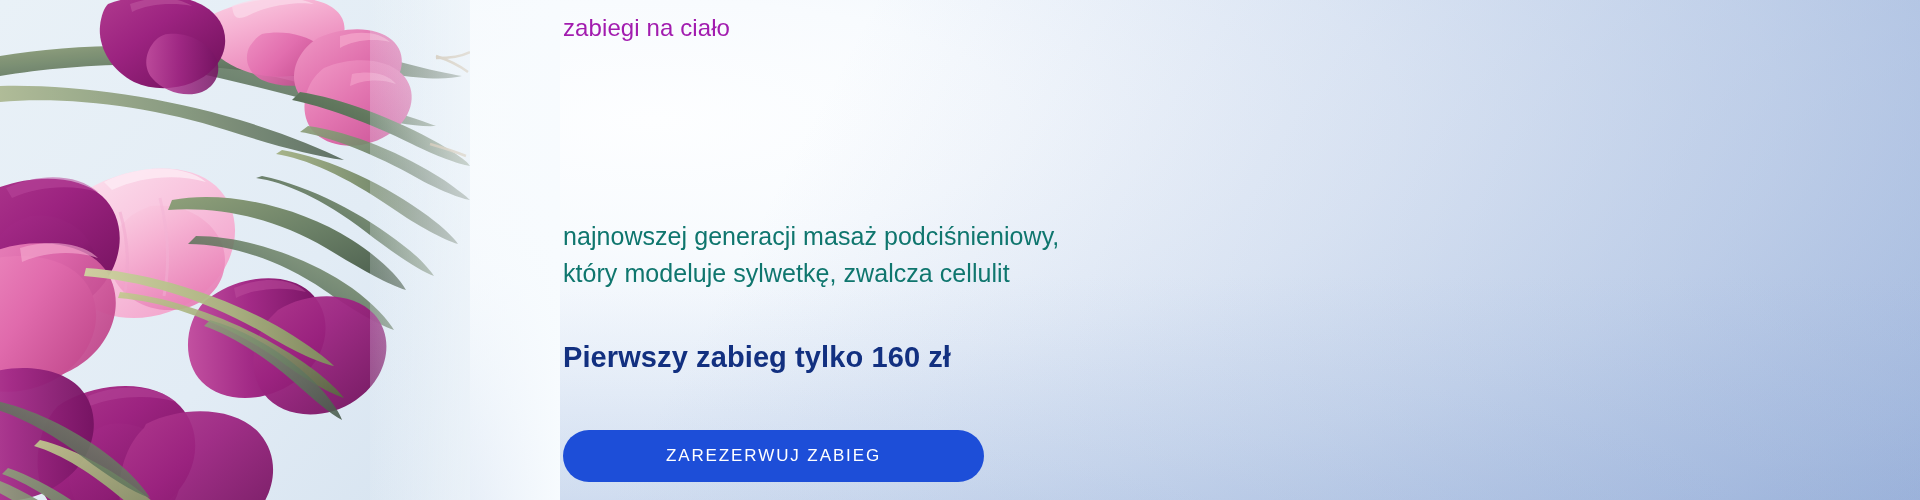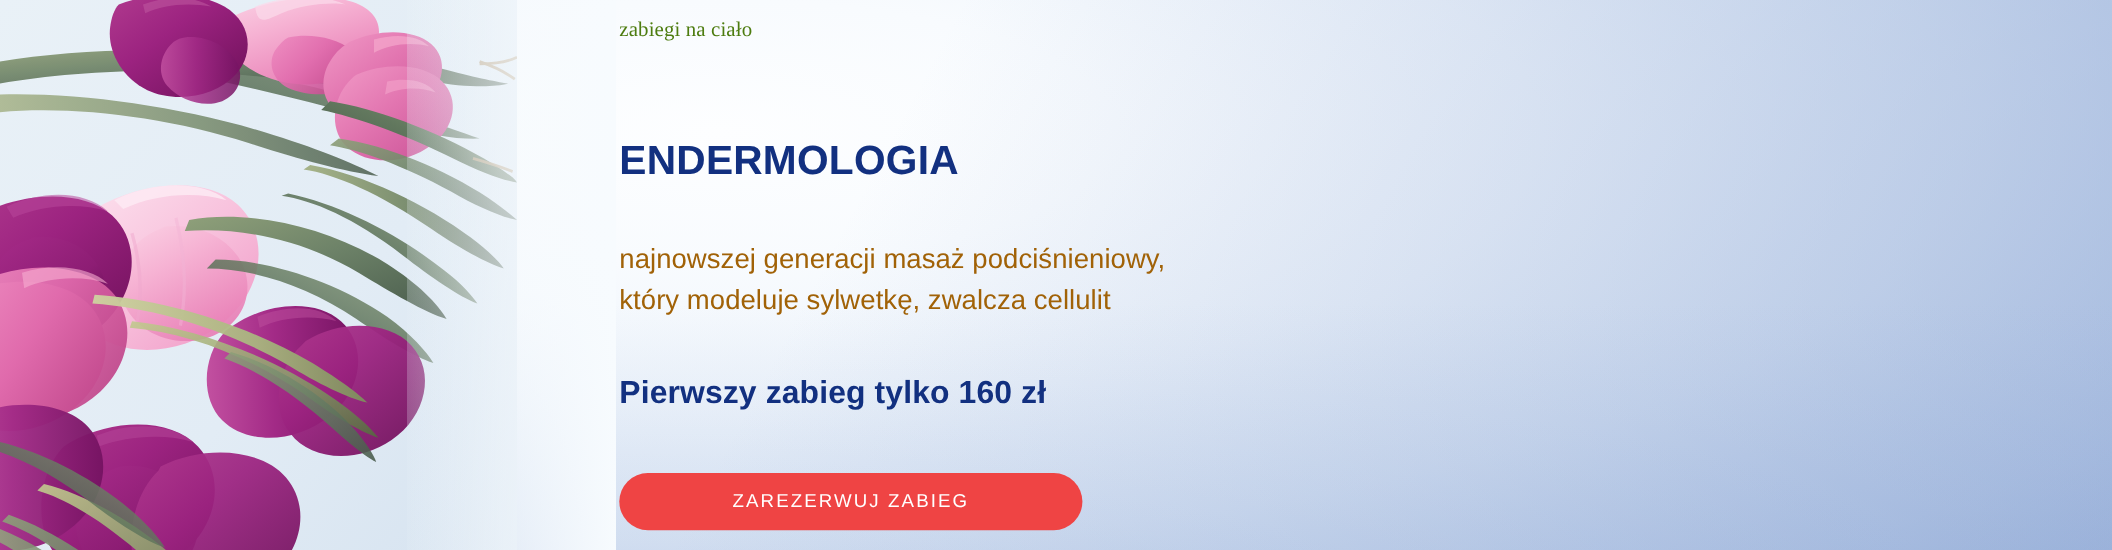--- a/index.html
+++ b/index.html
@@ -73,47 +73,46 @@
     position: absolute;
     left: 563px;
     top: 0;
     width: 900px;
     height: 500px;
   }
   .eyebrow {
     position: absolute;
     top: 12px;
     left: 0;
-    font-size: 19px;
+    font-size: 24px;
     line-height: 32px;
-    color: #4d7c0f;
+    color: #a21caf;
     letter-spacing: 0.1px;
     white-space: nowrap;
-    font-family: Liberation Serif, serif;
   }
   .headline {
     position: absolute;
     left: 0;
     font-weight: 700;
     color: #123080;
     letter-spacing: 0.2px;
     white-space: nowrap;
     font-size: 37px;
     line-height: 44px;
   }
   .headline-1 { top: 62px; }
   .headline-2 { top: 124px; }
 
   .body-copy {
     position: absolute;
     left: 0;
     top: 218px;
     font-size: 25px;
     line-height: 37px;
-    color: #a16207;
+    color: #0f766e;
     letter-spacing: 0.05px;
   }
   .body-copy div { white-space: nowrap; }
 
   .price {
     position: absolute;
     left: 0;
     top: 341px;
     font-size: 29px;
     font-weight: 700;
@@ -121,21 +120,21 @@
     letter-spacing: 0.1px;
     white-space: nowrap;
   }
 
   .cta {
     position: absolute;
     left: 0;
     top: 430px;
     width: 421px;
     height: 52px;
-    background: #ef4444;
+    background: #1d4ed8;
     border: none;
     border-radius: 26px;
     color: #ffffff;
     font-family: "Liberation Sans", "DejaVu Sans", sans-serif;
     font-size: 17px;
     letter-spacing: 1.9px;
     cursor: pointer;
     display: flex;
     align-items: center;
     justify-content: center;
@@ -334,21 +333,20 @@
       <rect x="370" y="0" width="100" height="500" fill="url(#bgph)" opacity="0.25"></rect>
     </svg>
     <div class="photo-fade"></div>
   </div>
 
   <div class="content">
 
     <div class="eyebrow">zabiegi na ciało</div>
 
 
-    <div class="headline headline-2">ENDERMOLOGIA</div>
 
     <div class="body-copy">
       <div>najnowszej generacji masaż podciśnieniowy,</div>
       <div>który modeluje sylwetkę, zwalcza cellulit</div>
     </div>
 
     <div class="price">Pierwszy zabieg tylko 160 zł</div>
 
     <button class="cta">ZAREZERWUJ ZABIEG</button>
   </div>

